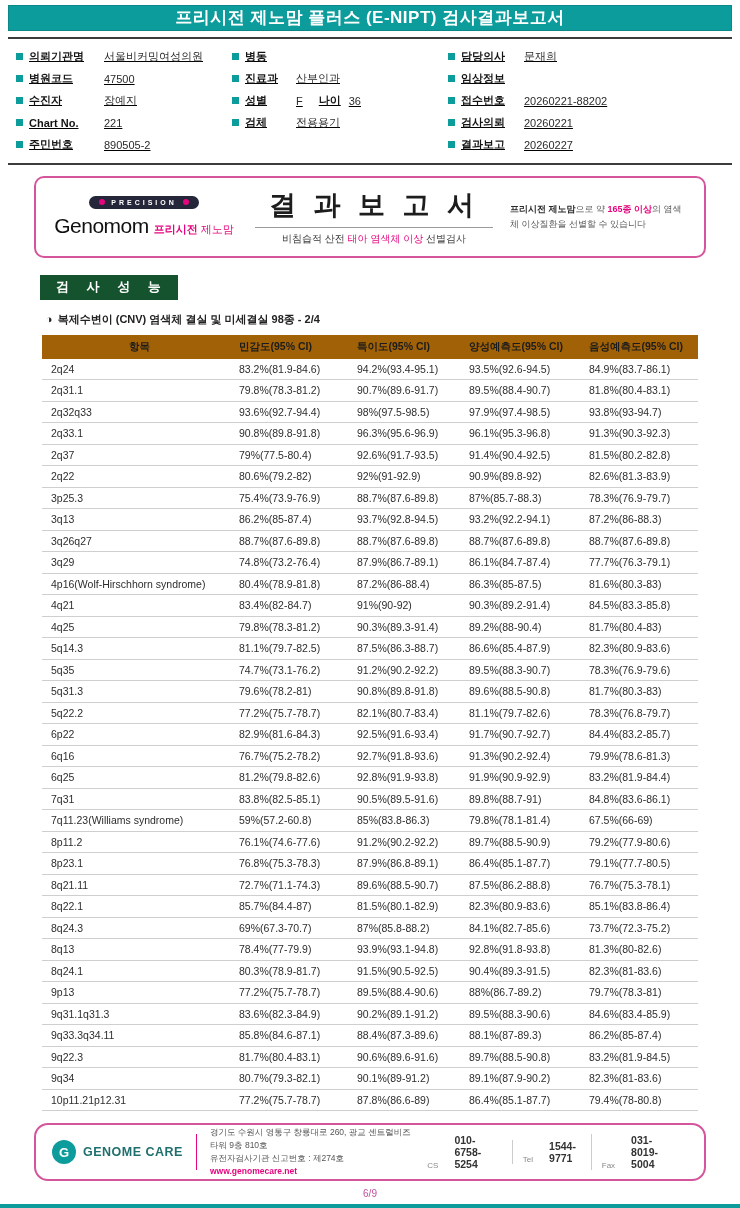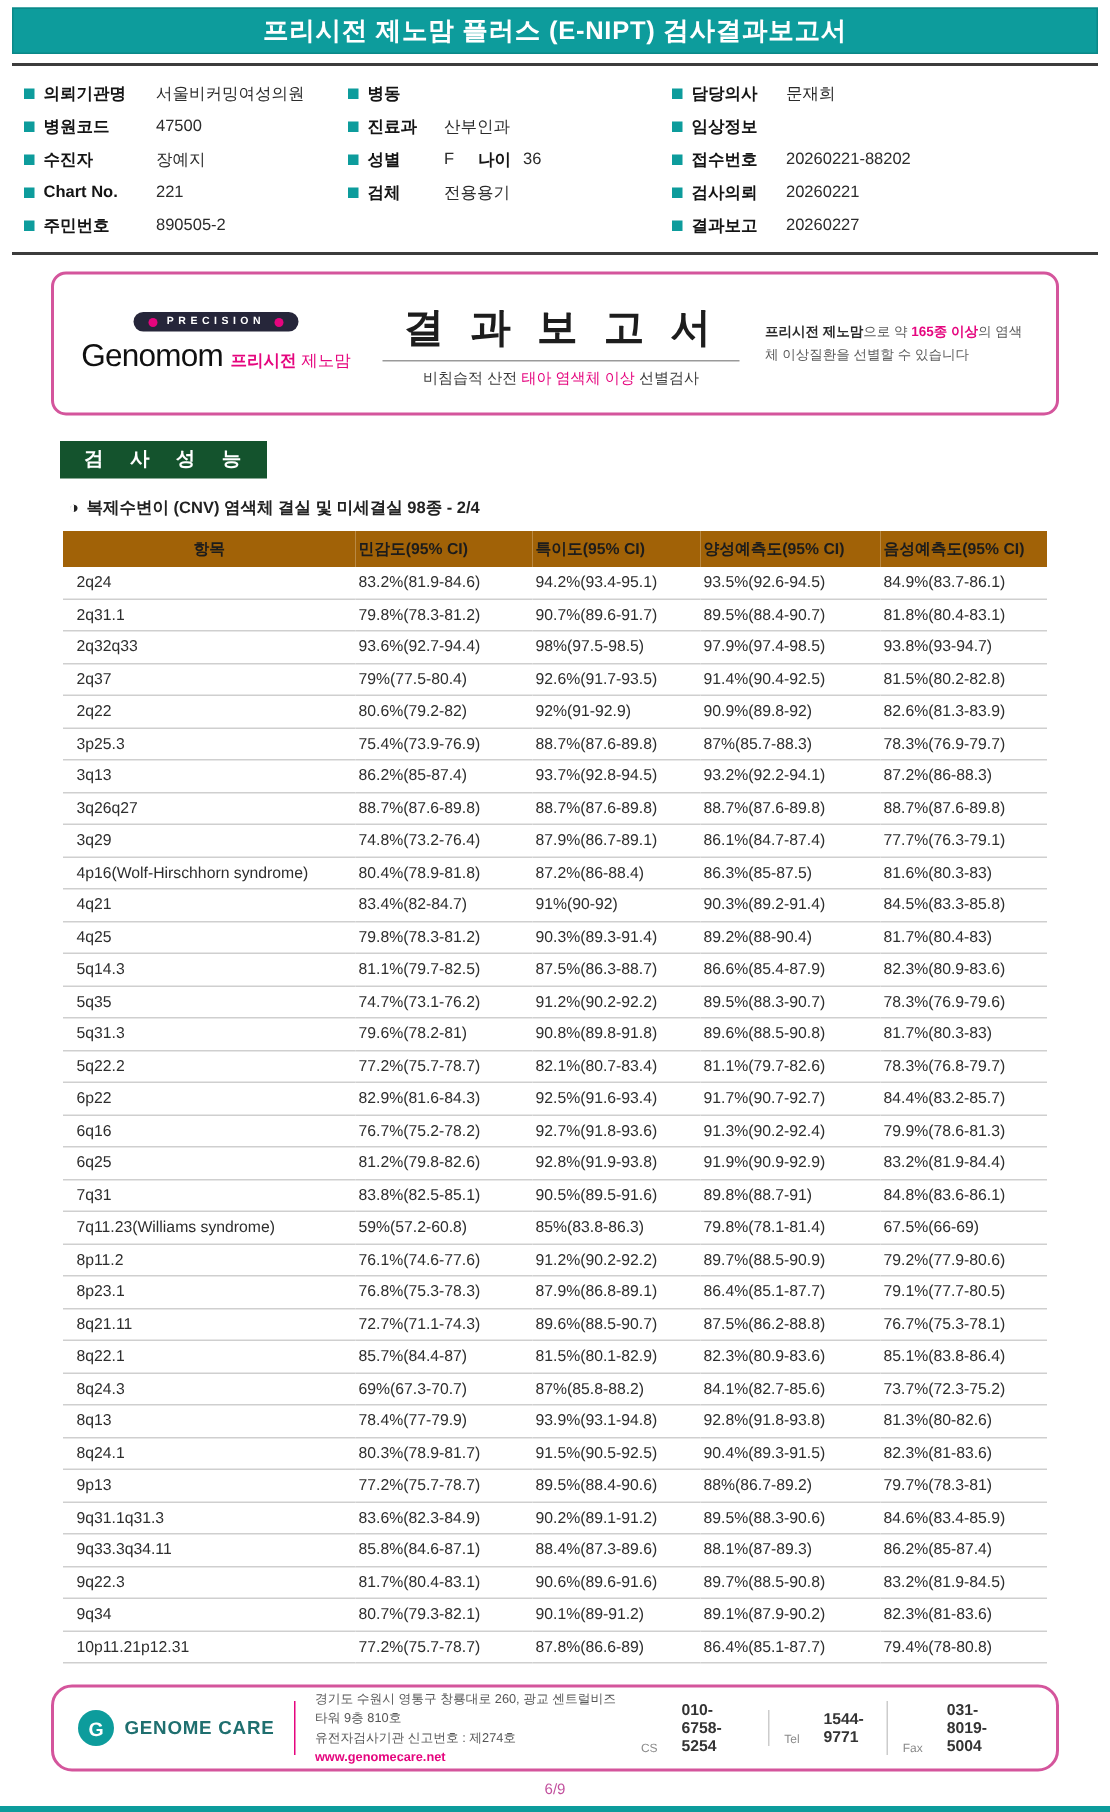--- a/index.html
+++ b/index.html
@@ -9,21 +9,21 @@
           display:flex; flex-direction:column; padding-top:5px; overflow:hidden; }
 
   
   .top-bar { margin:0 8px; height:31px; background:#0d9c9c; border:1px solid #0a8888;
              display:flex; align-items:center; justify-content:center; }
   .top-bar .title { color:#fff; font-size:17px; font-weight:bold; letter-spacing:.5px; }
 
   
   .patient { margin:6px 8px 0; border-top:2px solid #3c3c3c; border-bottom:2px solid #3c3c3c;
              padding:7px 8px; display:flex; }
-  .pi-col  { display:flex; flex-direction:column; }
+  .pi-col  { display:flex; flex-direction:column;text-decoration:underline; }
   .pi-col1 { width:216px; } .pi-col2 { width:216px; } .pi-col3 { flex:1; }
   .pi-row  { display:flex; align-items:center; height:22px; }
   .pi-label{ font-weight:bold; font-size:11px; color:#141414; display:flex; align-items:center; flex:none; }
   .sq { width:7px; height:7px; background:#0d9c9c; margin-right:6px; display:inline-block; flex:none; }
   .lw1 { width:88px; } .lw2 { width:64px; } .lw3 { width:76px; }
   .lw-age { width:auto; margin-left:16px; margin-right:8px; }
   .pi-value{ font-size:11px; color:#2b2b2b; }
 
   
   .banner { margin:11px 34px 0; border:2px solid #d4559c; border-radius:10px;
@@ -266,20 +266,27 @@
           <td>81.8%(80.4-83.1)</td>
         </tr>
         <tr>
           <td>2q32q33</td>
           <td>93.6%(92.7-94.4)</td>
           <td>98%(97.5-98.5)</td>
           <td>97.9%(97.4-98.5)</td>
           <td>93.8%(93-94.7)</td>
         </tr>
         <tr>
+          <td>2q33.1</td>
+          <td>90.8%(89.8-91.8)</td>
+          <td>96.3%(95.6-96.9)</td>
+          <td>96.1%(95.3-96.8)</td>
+          <td>91.3%(90.3-92.3)</td>
+        </tr>
+        <tr>
           <td>2q37</td>
           <td>79%(77.5-80.4)</td>
           <td>92.6%(91.7-93.5)</td>
           <td>91.4%(90.4-92.5)</td>
           <td>81.5%(80.2-82.8)</td>
         </tr>
         <tr>
           <td>2q22</td>
           <td>80.6%(79.2-82)</td>
           <td>92%(91-92.9)</td>

